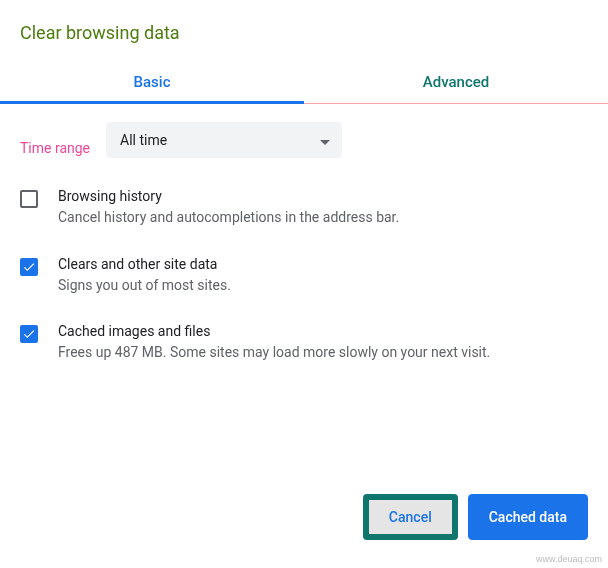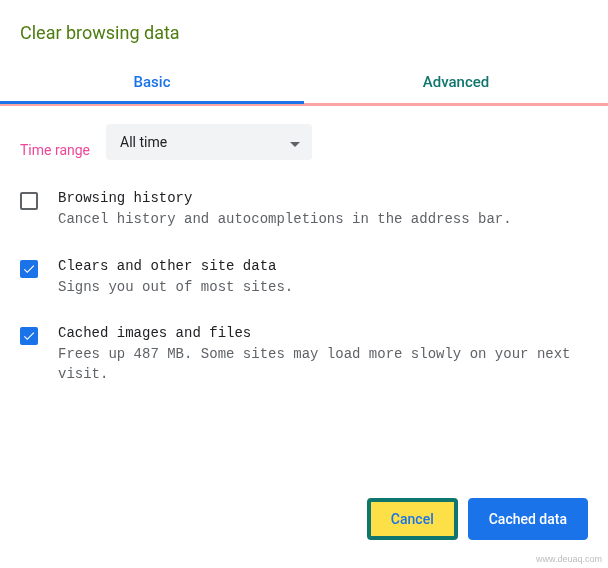--- a/index.html
+++ b/index.html
@@ -12,21 +12,21 @@
       color: #202124;
     }
     .dialog-title {
       font-size: 18px;
       font-weight: 400;
       padding: 22px 24px 16px 20px;
       color: #4d7c0f;
     }
     .tabs {
       display: flex;
-      border-bottom: 3px solid #fca5a5;
+      border-bottom: 1px solid #fca5a5;
     }
     .tab {
       flex: 1;
       text-align: center;
       padding: 14px 0 12px 0;
       font-size: 15px;
       font-weight: 500;
       cursor: pointer;
       color: #0f766e;
       position: relative;
@@ -55,34 +55,33 @@
       color: #ec4899;
       margin-top: 16px;
     }
     .select {
       display: flex;
       align-items: center;
       justify-content: space-between;
       background: #f1f3f4;
       border-radius: 4px;
       padding: 10px 12px 10px 14px;
-      width: 206px;
+      width: 236px;
       cursor: pointer;
       font-size: 14px;
       color: #202124;
     }
     .select .arrow {
       color: #5f6368;
     }
     .option-row {
       display: flex;
       align-items: flex-start;
       gap: 20px;
       margin-bottom: 28px;
-      font-family: Liberation Mono, monospace;
     }
     .checkbox {
       width: 18px;
       height: 18px;
       border: 2px solid #5f6368;
       border-radius: 2px;
       flex-shrink: 0;
       margin-top: 2px;
       cursor: pointer;
       display: flex;
@@ -123,22 +122,22 @@
     }
     .btn {
       padding: 9px 20px;
       font-size: 14px;
       font-weight: 500;
       border-radius: 4px;
       cursor: pointer;
       font-family: inherit;
     }
     .btn-secondary {
-      background: #fde047;
-      border: 4px solid #0f766e;
+      background: #e5e5e5;
+      border: 6px solid #0f766e;
       color: #1a73e8;
     }
     .btn-primary {
       background: #1a73e8;
       border: 1px solid #1a73e8;
       color: #fff;
     }
     .watermark {
       position: absolute;
       bottom: 4px;

